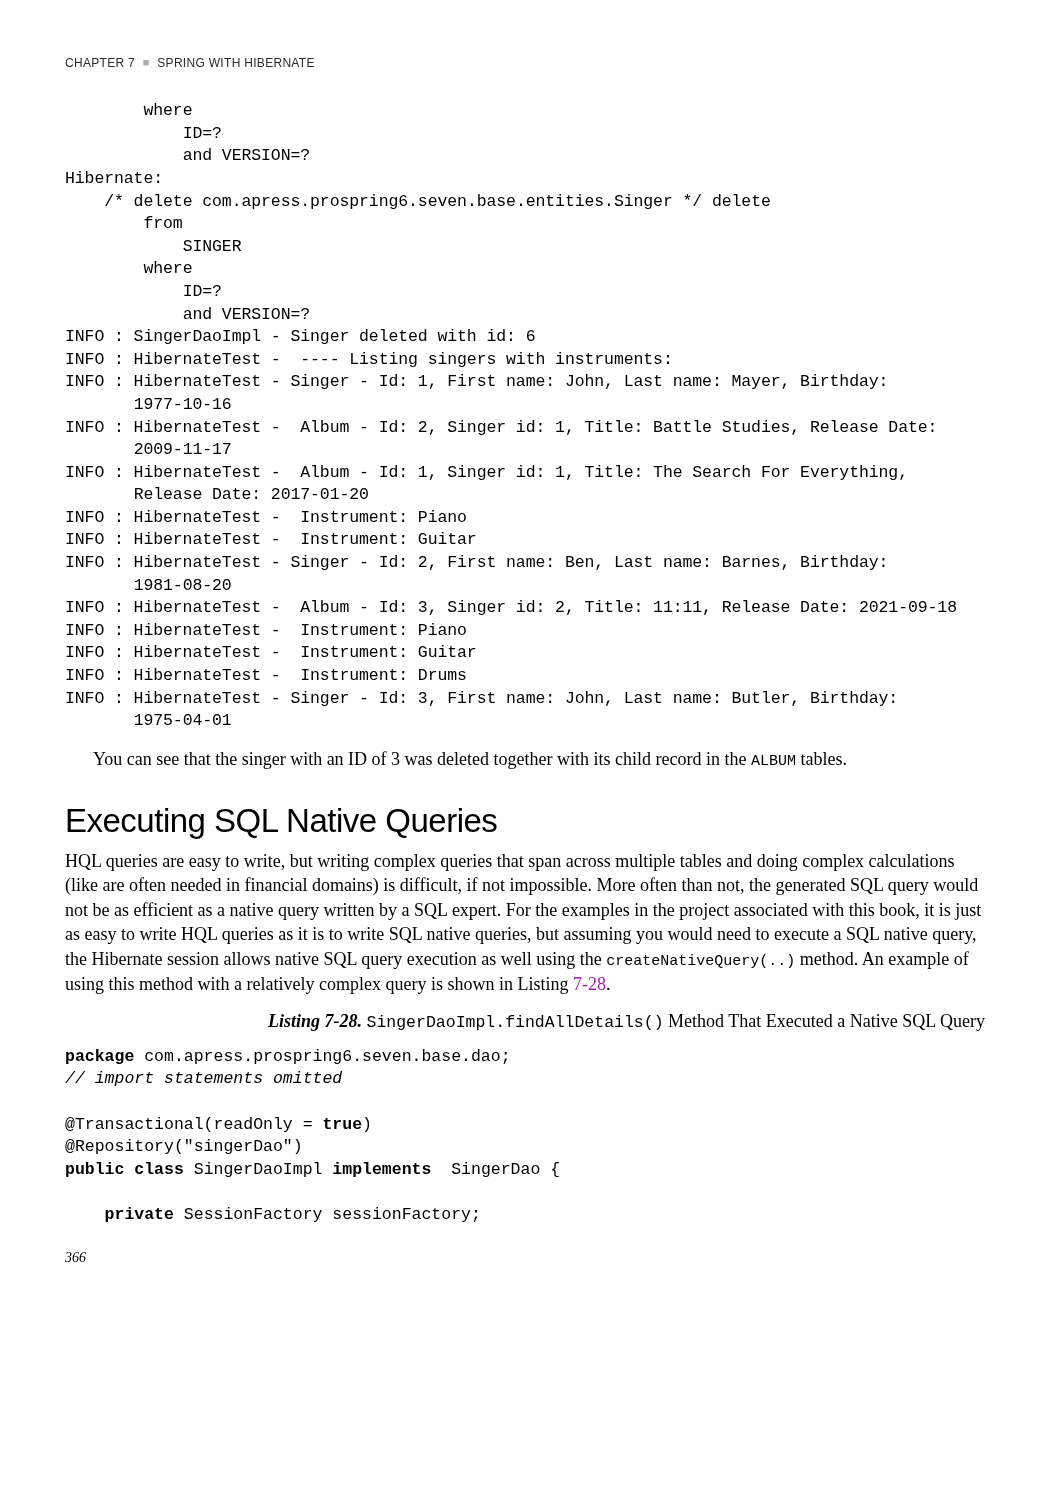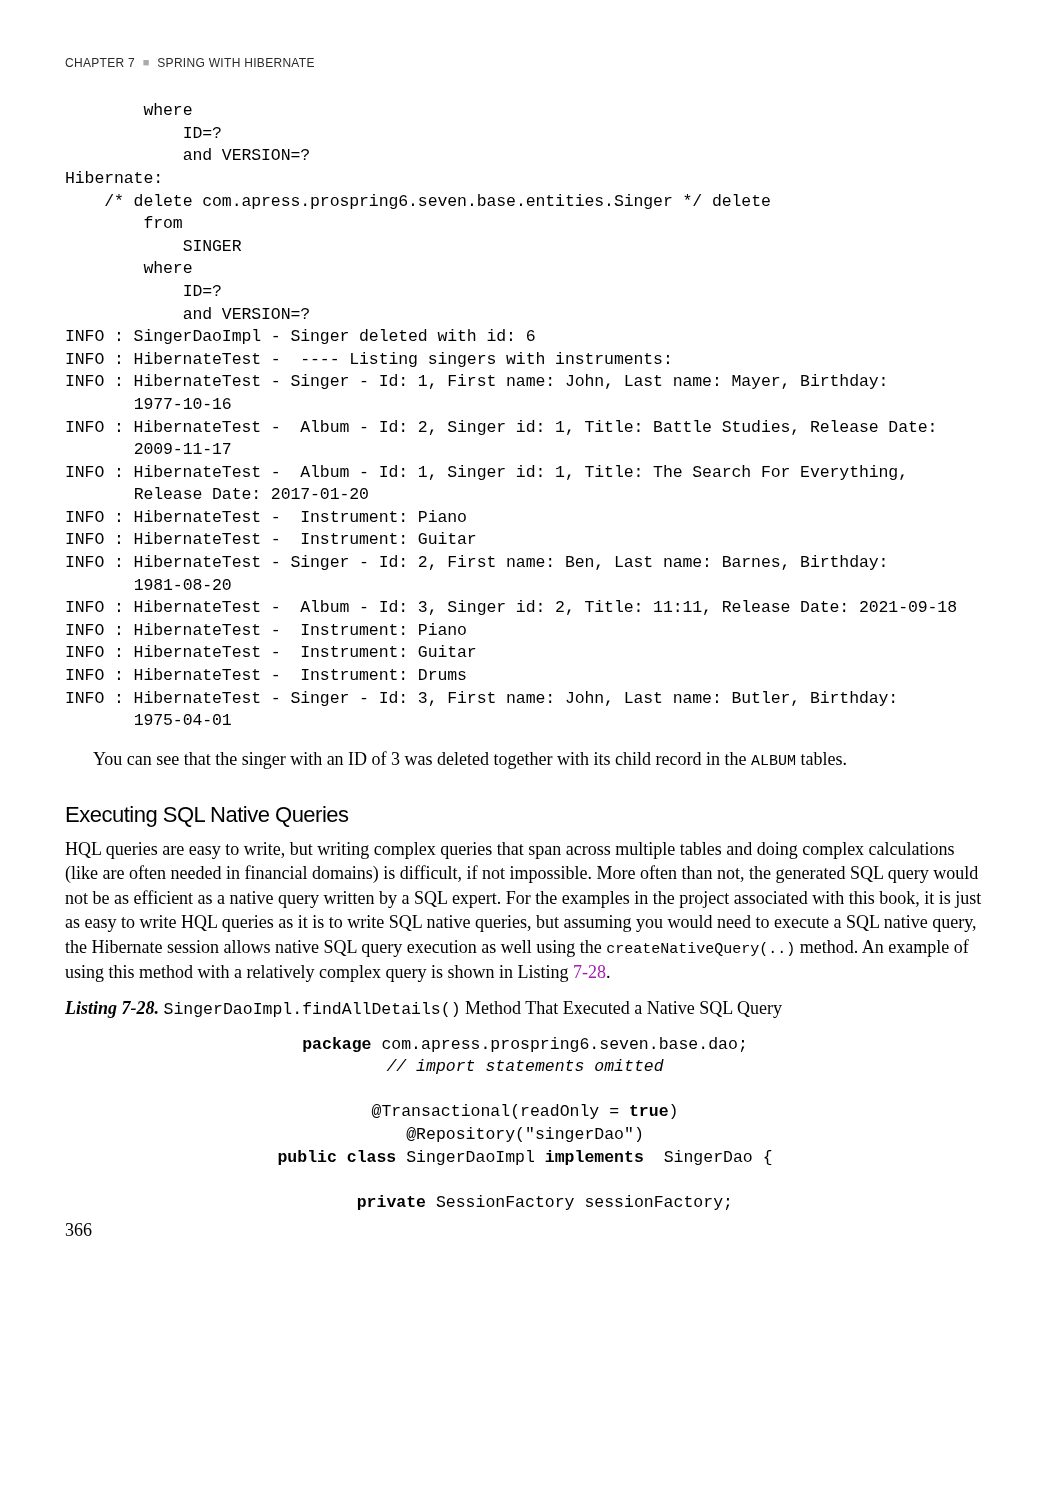--- a/index.html
+++ b/index.html
@@ -38,59 +38,60 @@
   }
   .body-text {
     font-size: 18px;
     line-height: 1.38;
     margin: 0 0 4px 0;
     text-indent: 28px;
   }
   h2.section {
     font-family: Arial, Helvetica, sans-serif;
     font-weight: 500;
-    font-size: 22px;
+    font-size: 33px;
     letter-spacing: -0.5px;
     margin: 30px 0 10px 0;
     line-height: 1.1;
   }
   .section-para {
     font-size: 18px;
     line-height: 1.36;
     margin: 0 0 12px 0;
   }
   .mono {
     font-family: Menlo, Consolas, "Courier New", monospace;
     font-size: 15px;
   }
   .listing-caption {
     font-size: 18px;
     margin: 8px 0 12px 0;
+    text-align: right;
   }
   .listing-caption .bold-italic {
     font-style: italic;
     font-weight: 700;
   }
   .listing-caption .mono-inline {
     font-family: Menlo, Consolas, "Courier New", monospace;
     font-size: 16.5px;
   }
   .code-listing {
     font-family: Menlo, Consolas, "Courier New", monospace;
     font-size: 16.5px;
     white-space: pre-wrap;
     line-height: 1.37;
     margin: 0 0 0 0;
-    text-align: center;
   }
   .kw { font-weight: 700; }
   .cm { font-style: italic; }
   .page-number {
-    font-size: 18px;
-    margin-top: 4px;
+    font-size: 14px;
+    margin-top: 22px;
+    font-style: italic;
   }
   .link { color: #a21caf; }
 </style>
 </head>
 <body>
 
 <div class="page-header">
   <span>CHAPTER 7</span>
   <span class="square">■</span>
   <span>SPRING WITH HIBERNATE</span>

